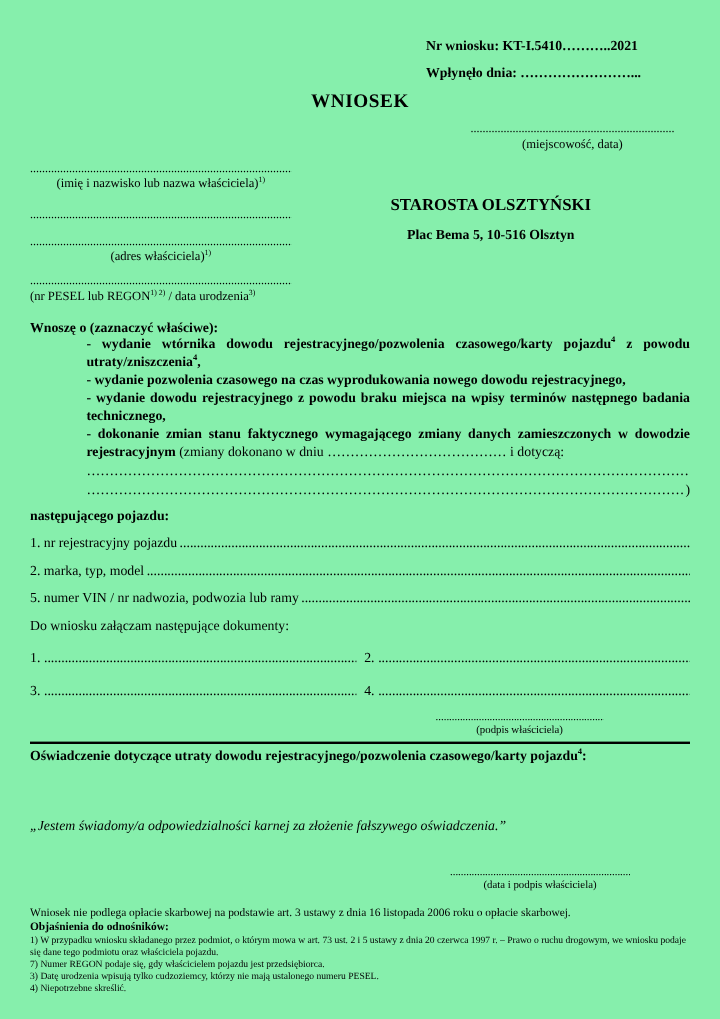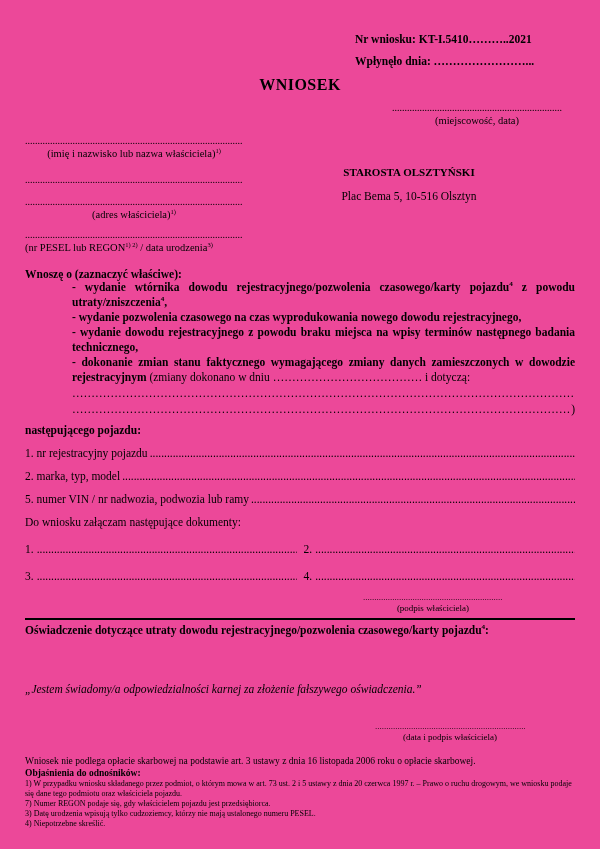--- a/index.html
+++ b/index.html
@@ -1,21 +1,21 @@
 <!DOCTYPE html>
 <html><head>
 <meta charset="utf-8">
 <style>
   html,body{margin:0;padding:0;background:#ffffff;}
   .page{
     position:relative;
     width:600px;height:849px;
     box-sizing:border-box;
     padding:28px 25px 0 25px;
-    background:#ec4899;
+    background:#86efac;
     color:#000;
     font-family:"Liberation Serif","DejaVu Serif",serif;
     font-size:11.5px;
     overflow:hidden;
   }
   .i{}
   sup{font-size:0.62em;line-height:0;vertical-align:super;}
   
   .hdr-right{margin-left:330px;font-weight:bold;}
   .hdr-right>div{line-height:22px;white-space:nowrap;}
@@ -25,22 +25,22 @@
   .place-date .dotclip{font-size:10px;height:12px;}
   .cap{font-size:10.5px;line-height:13px;}
   
   .two-col{display:flex;margin-top:8px;}
   .owner-col{width:218px;flex:none;}
   .owner-col .dotclip{font-size:10px;height:12px;}
   .owner-col .cap{text-align:center;}
   .owner-col .cap.left{text-align:left;white-space:nowrap;}
   .g14{margin-top:14px;} .g10{margin-top:10px;} .g8{margin-top:8px;}
   .authority-col{flex:1;text-align:center;padding-top:28px;}
-  .auth-name{font-weight:bold;font-size:11px;line-height:18px;}
-  .auth-addr{font-weight:normal;font-size:11.5px;margin-top:9px;}
+  .auth-name{font-weight:bold;font-size:14px;line-height:18px;}
+  .auth-addr{font-weight:bold;font-size:11.5px;margin-top:9px;}
   
   .intro{margin-top:14px;font-weight:bold;}
   .items{padding-left:47px;}
   .item{margin:0 0 0 0;line-height:15px;text-align:justify;font-weight:bold;}
   .item .reg{font-weight:normal;}
   .fill-line{display:flex;line-height:15px;margin-top:1px;}
   .fill-line .dots{flex:1;overflow:hidden;white-space:nowrap;}
   .sect{margin-top:6px;font-weight:bold;line-height:15px;}
   .field-line{display:flex;align-items:baseline;margin-top:8px;line-height:15px;}
   .field-line .lbl{white-space:nowrap;padding-right:2px;}

